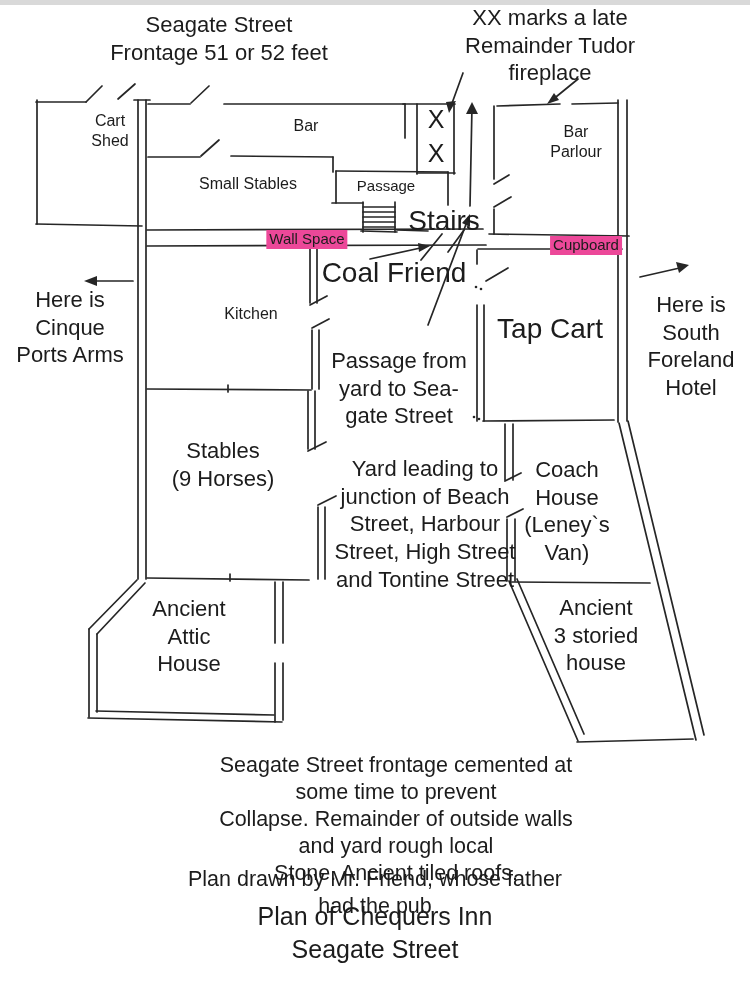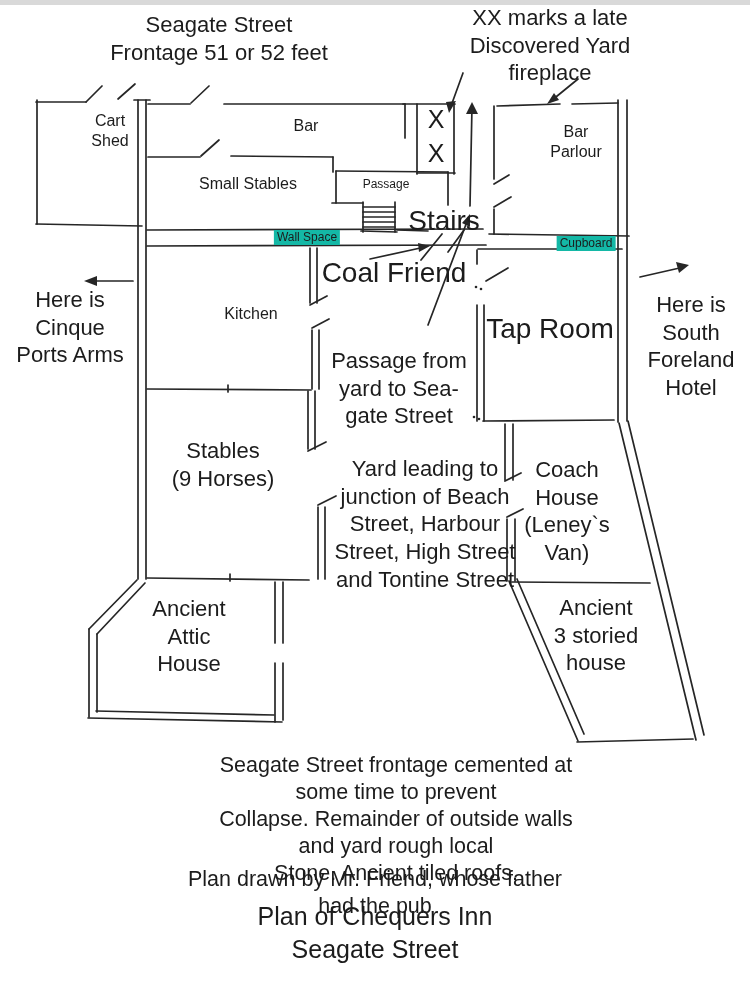--- a/index.html
+++ b/index.html
@@ -6,28 +6,28 @@
   #page{
     position:relative;width:750px;height:994px;background:#ffffff;overflow:hidden;
     font-family:Liberation Sans, sans-serif;color:#1c1c1c;
   }
   #top-strip{position:absolute;left:0;top:0;width:750px;height:5px;background:#d9d9d9;}
   svg.plan{position:absolute;left:0;top:0;pointer-events:none;}
   .lbl{
     position:absolute;transform:translateX(-50%);
     text-align:center;white-space:pre-line;line-height:1.26;color:#1c1c1c;
   }
-  .f16{font-size:12px;}
+  .f16{font-size:15px;}
   .f21{font-size:21.5px;}
   .f22{font-size:22px;}
   .f23{font-size:16px;}
   .f24{font-size:28px;}
   .f25{font-size:25px;line-height:1.35;}
   .f27{font-size:25px;line-height:1.3;}
-  .onwall{background:#14b8a6;padding:0 3px;}
+  .onwall{background:#ec4899;padding:0 3px;}
 </style>
 </head>
 <body>
 
 <div id="page">
   <div id="top-strip"></div>
 
   <svg class="plan" width="750" height="994" viewBox="0 0 750 994" stroke="#262626" stroke-width="1.7" stroke-linecap="round" fill="none">
 
     <g>
@@ -219,21 +219,21 @@
 
     <g>
       <path d="M421,260 L442,234"></path>
         <path d="M448,252 L464,230"></path>
     </g>
   </svg>
 
   <div class="lbl f22" style="left:219px;top:11px;">Seagate Street
 Frontage 51 or 52 feet</div>
   <div class="lbl f22" style="left:550px;top:4px;">XX marks a late
-Discovered Yard
+Remainder Tudor
 fireplace</div>
 
   <div class="lbl f23" style="left:110px;top:111px;">Cart
 Shed</div>
   <div class="lbl f23" style="left:306px;top:116px;">Bar</div>
   <div class="lbl f25" style="left:436px;top:103px;">X
 X</div>
   <div class="lbl f23" style="left:576px;top:122px;">Bar
 Parlour</div>
   <div class="lbl f23" style="left:248px;top:174px;">Small Stables</div>
@@ -241,21 +241,21 @@
   <div class="lbl f24" style="left:444px;top:203px;">Stairs</div>
 
   <div class="lbl f16 onwall" style="left:307px;top:230px;">Wall Space</div>
   <div class="lbl f16 onwall" style="left:586px;top:236px;">Cupboard</div>
   <div class="lbl f24" style="left:394px;top:255px;">Coal Friend</div>
 
   <div class="lbl f22" style="left:70px;top:286px;">Here is
 Cinque
 Ports Arms</div>
   <div class="lbl f23" style="left:251px;top:304px;">Kitchen</div>
-  <div class="lbl f24" style="left:550px;top:311px;">Tap Room</div>
+  <div class="lbl f24" style="left:550px;top:311px;">Tap Cart</div>
   <div class="lbl f22" style="left:691px;top:291px;">Here is
 South
 Foreland
 Hotel</div>
 
   <div class="lbl f22" style="left:399px;top:347px;">Passage from
 yard to Sea-
 gate Street</div>
   <div class="lbl f22" style="left:223px;top:437px;">Stables
 (9 Horses)</div>

